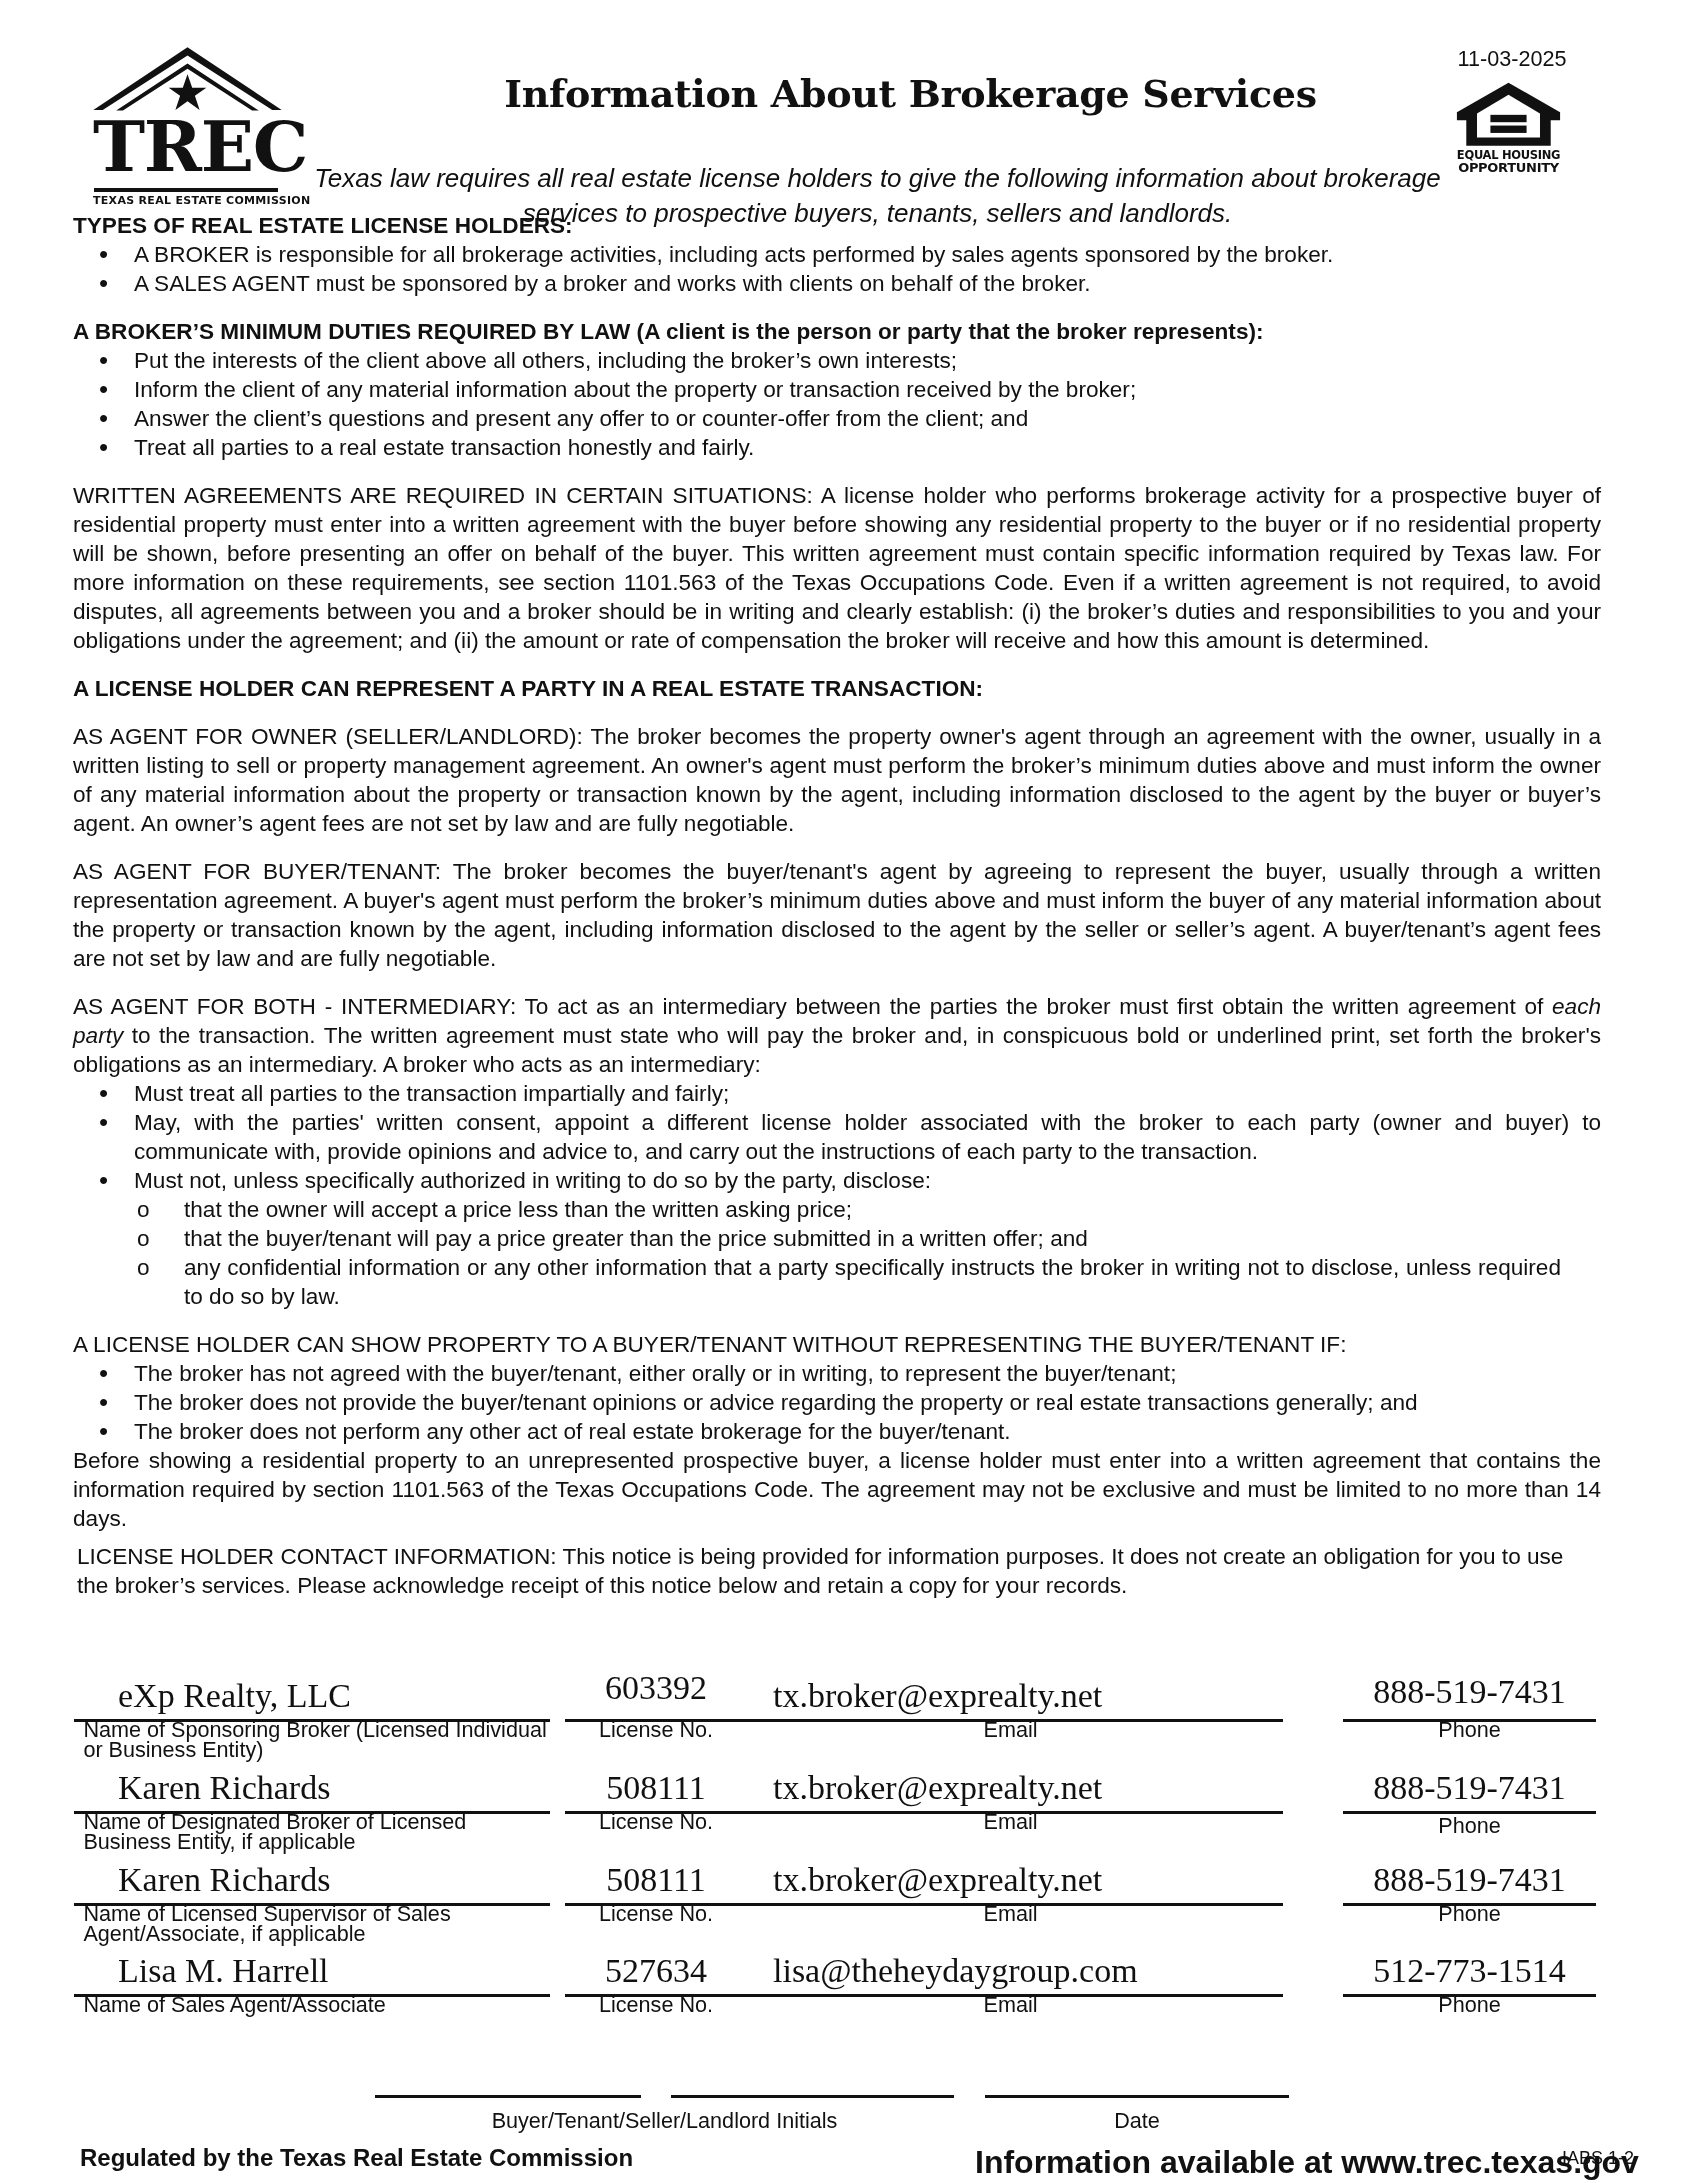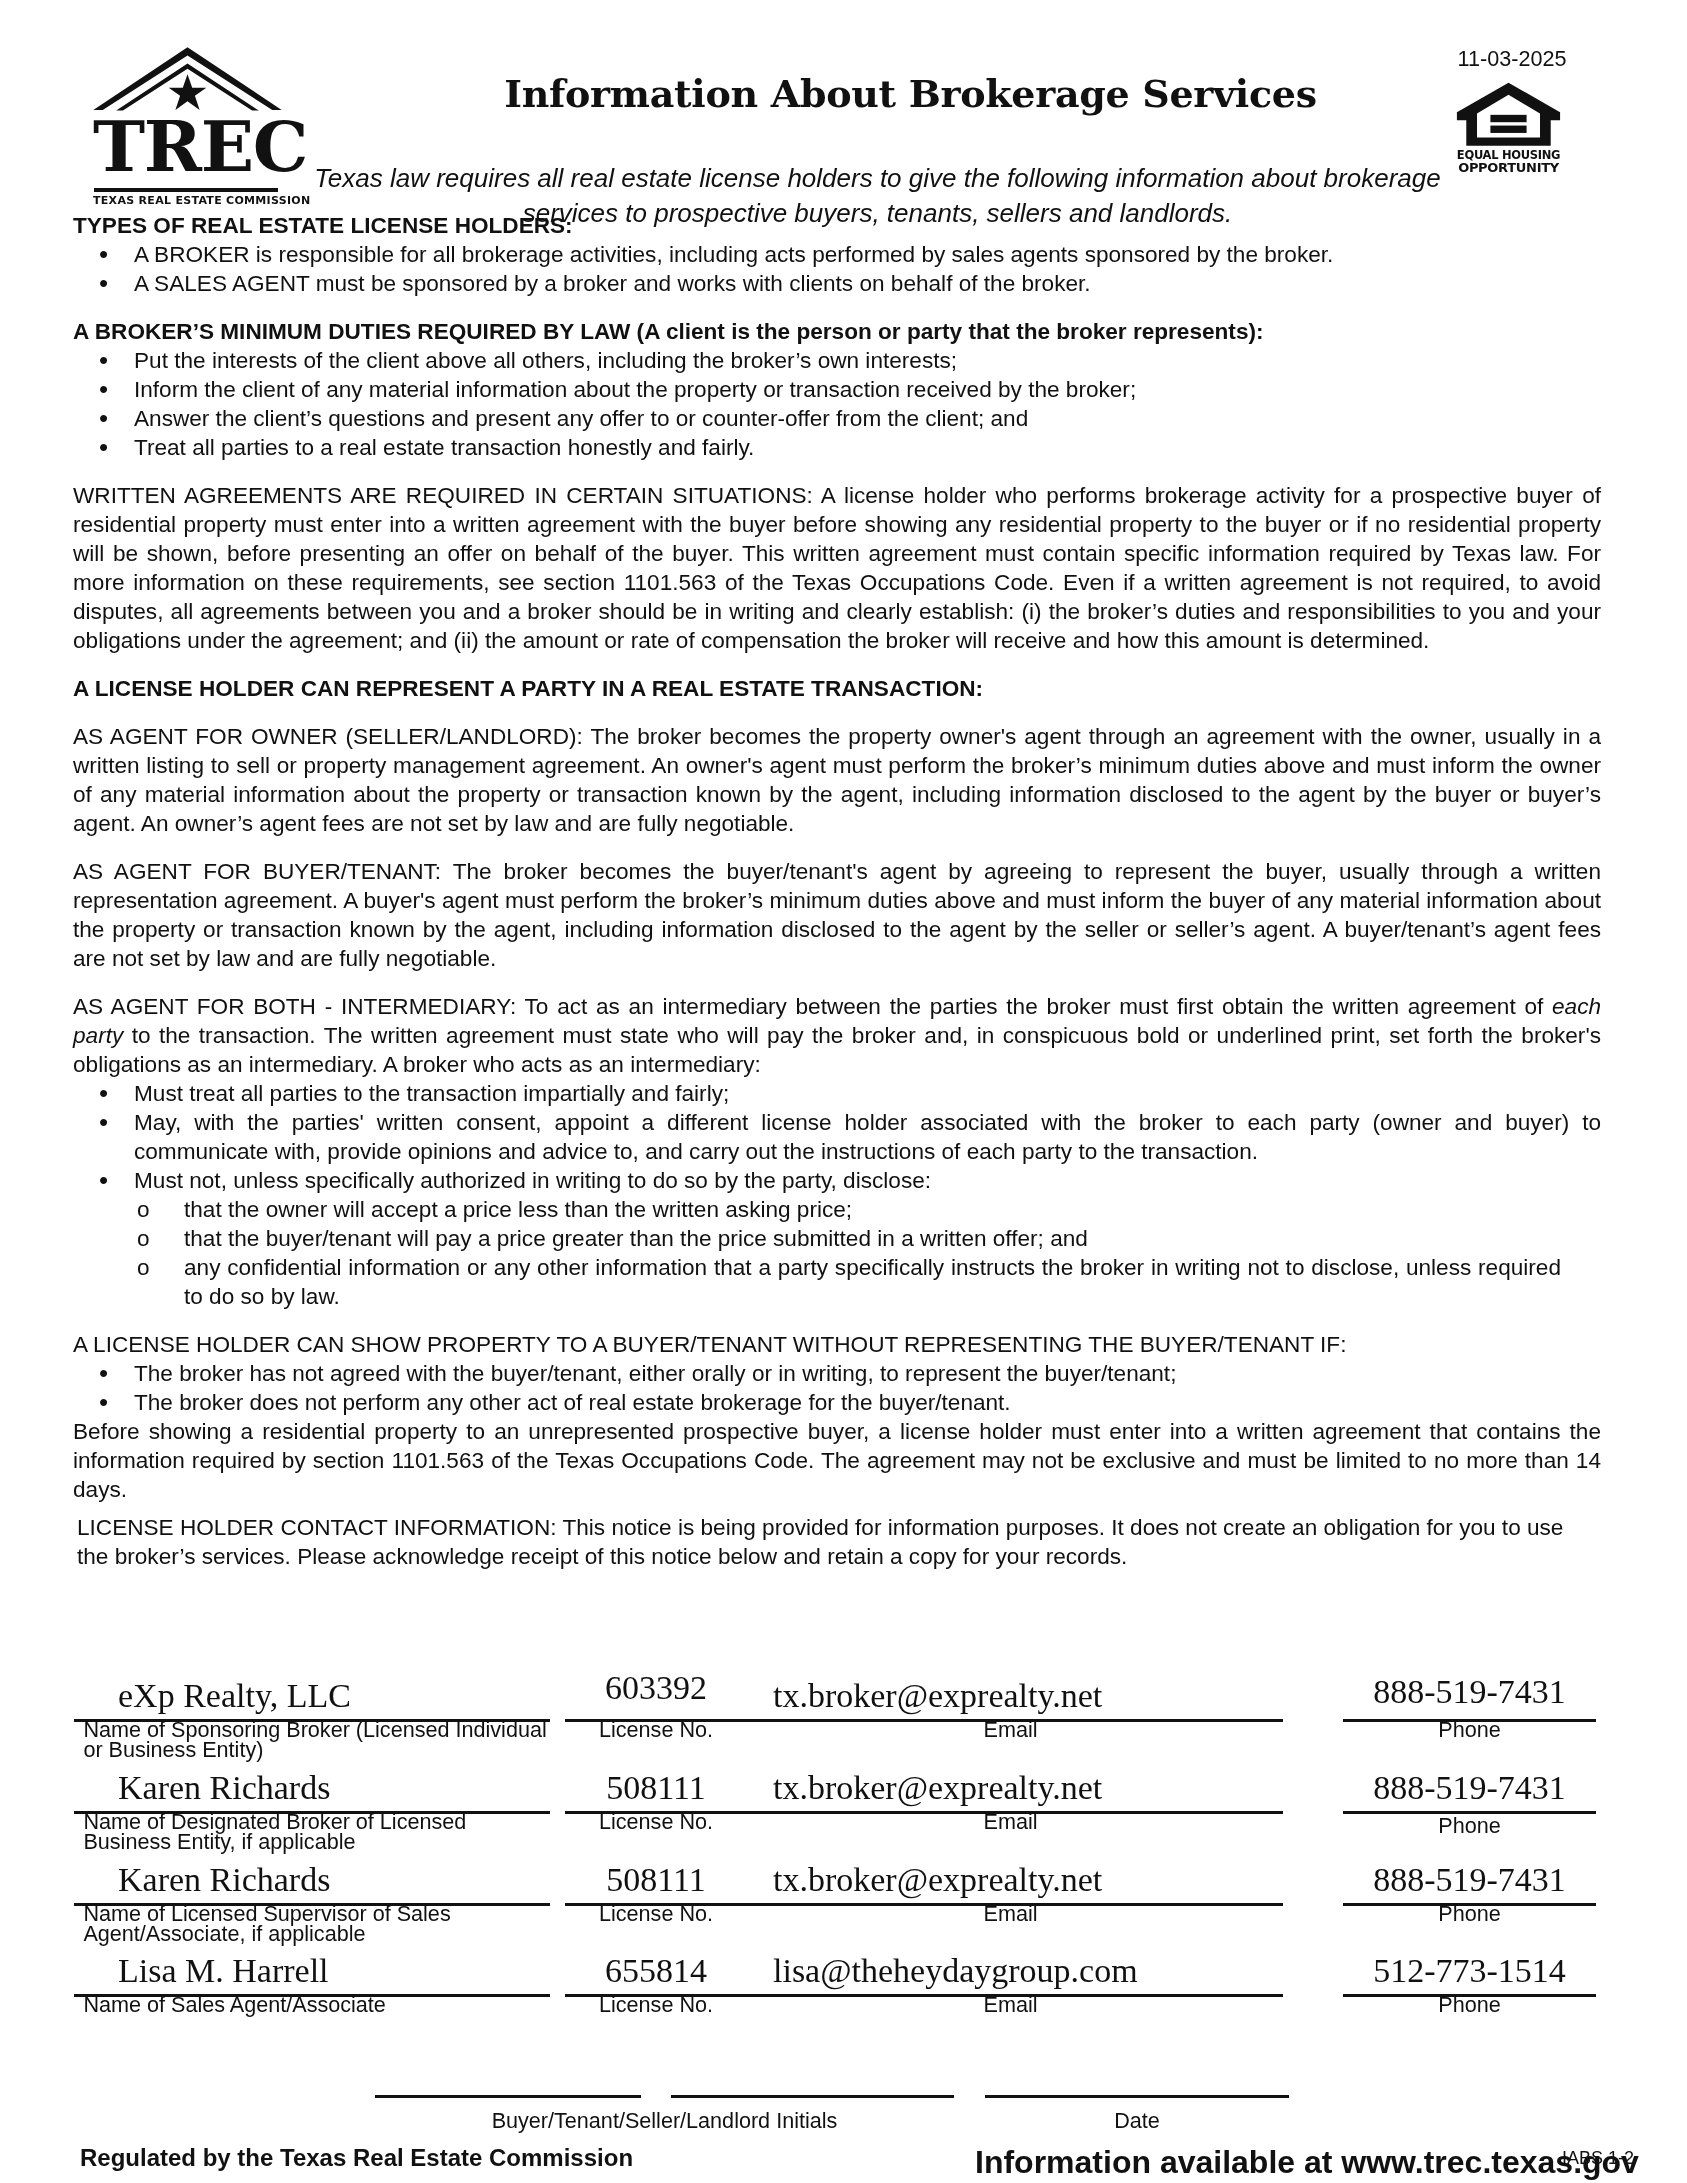--- a/index.html
+++ b/index.html
@@ -128,20 +128,21 @@
   <ul class="sub">
     <li>that the owner will accept a price less than the written asking price;</li>
     <li>that the buyer/tenant will pay a price greater than the price submitted in a written offer; and</li>
     <li>any confidential information or any other information that a party specifically instructs the broker in writing not to disclose, unless required to do so by law.</li>
   </ul>
 
   <div class="gap"></div>
   <div><b>A LICENSE HOLDER CAN SHOW PROPERTY TO A BUYER/TENANT WITHOUT REPRESENTING THE BUYER/TENANT IF</b><span>:</span></div>
   <ul class="bul">
     <li>The broker has not agreed with the buyer/tenant, either orally or in writing, to represent the buyer/tenant;</li>
+    <li style="padding-right:61px;">The broker does not provide the buyer/tenant opinions or advice regarding the property or real estate transactions generally; and</li>
     <li>The broker does not perform any other act of real estate brokerage for the buyer/tenant.</li>
   </ul>
   <p>Before showing a residential property to an unrepresented prospective buyer, a license holder must enter into a written agreement that contains the information required by section 1101.563 of the Texas Occupations Code. The agreement may not be exclusive and must be limited to no more than 14 days.</p>
 
   <div class="gap-s"></div>
   <p style="padding-left:4px;padding-right:20px;text-align:left;"><b>LICENSE HOLDER CONTACT INFORMATION:</b><span> This notice is being provided for information purposes. It does not create an obligation for you to use the broker’s services. Please acknowledge receipt of this notice below and retain a copy for your records.</span></p>
 </div>
 
 <div class="contact-row" style="top:1671px;">
   <div class="cell c-name">
@@ -212,21 +213,21 @@
     </div>
 </div>
 
 <div class="contact-row" style="top:1946px;">
   <div class="cell c-name">
       <div class="val">Lisa M. Harrell</div>
       <div class="line"></div>
       <div class="lbl">Name of Sales Agent/Associate</div>
     </div>
   <div class="cell c-lic">
-      <div class="val">655814</div>
+      <div class="val">527634</div>
       <div class="line"></div>
       <div class="lbl">License No.</div>
     </div>
   <div class="cell c-email">
       <div class="val">lisa@theheydaygroup.com</div>
       <div class="line"></div>
       <div class="lbl">Email</div>
     </div>
   <div class="cell c-phone">
       <div class="val">512-773-1514</div>

